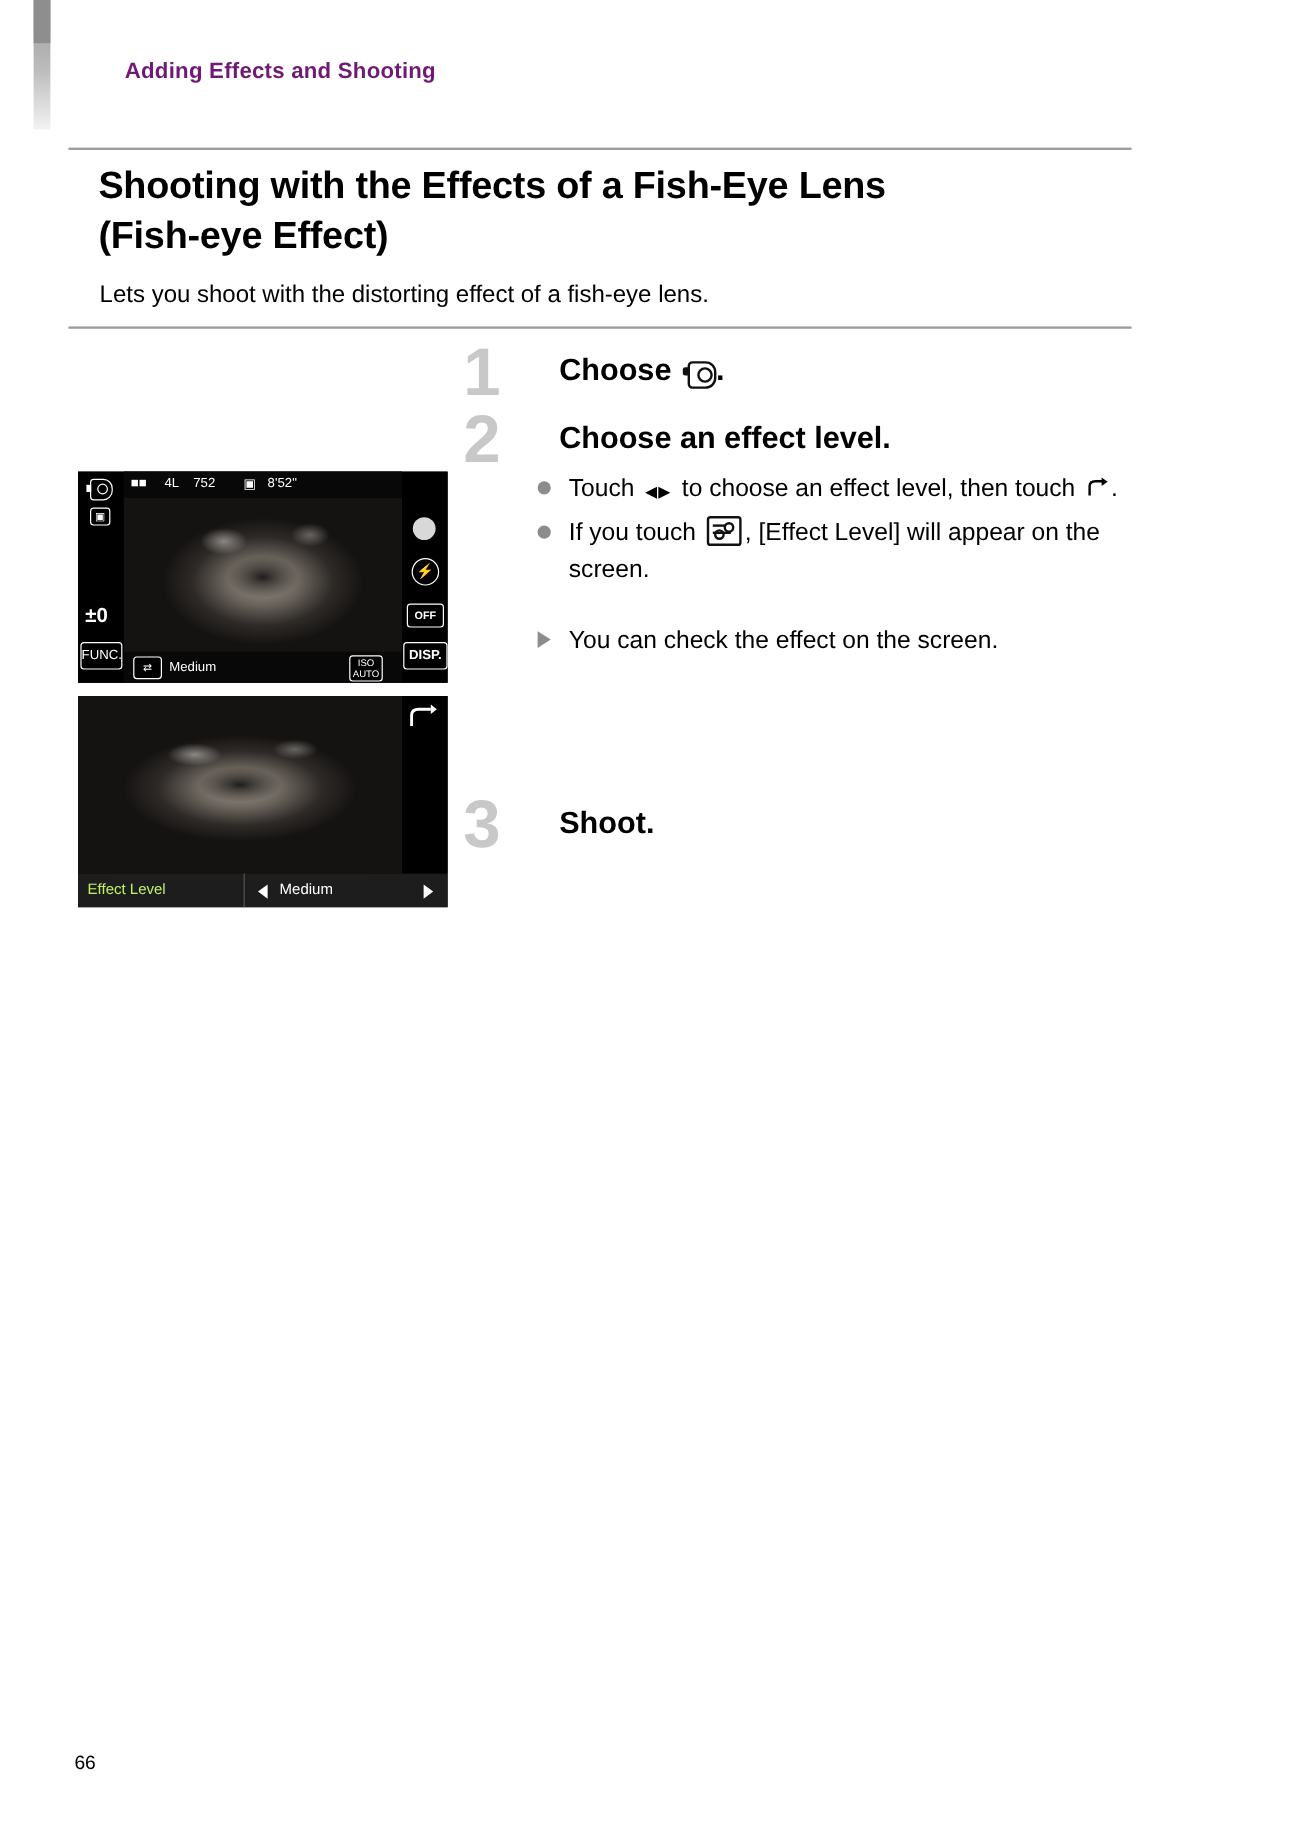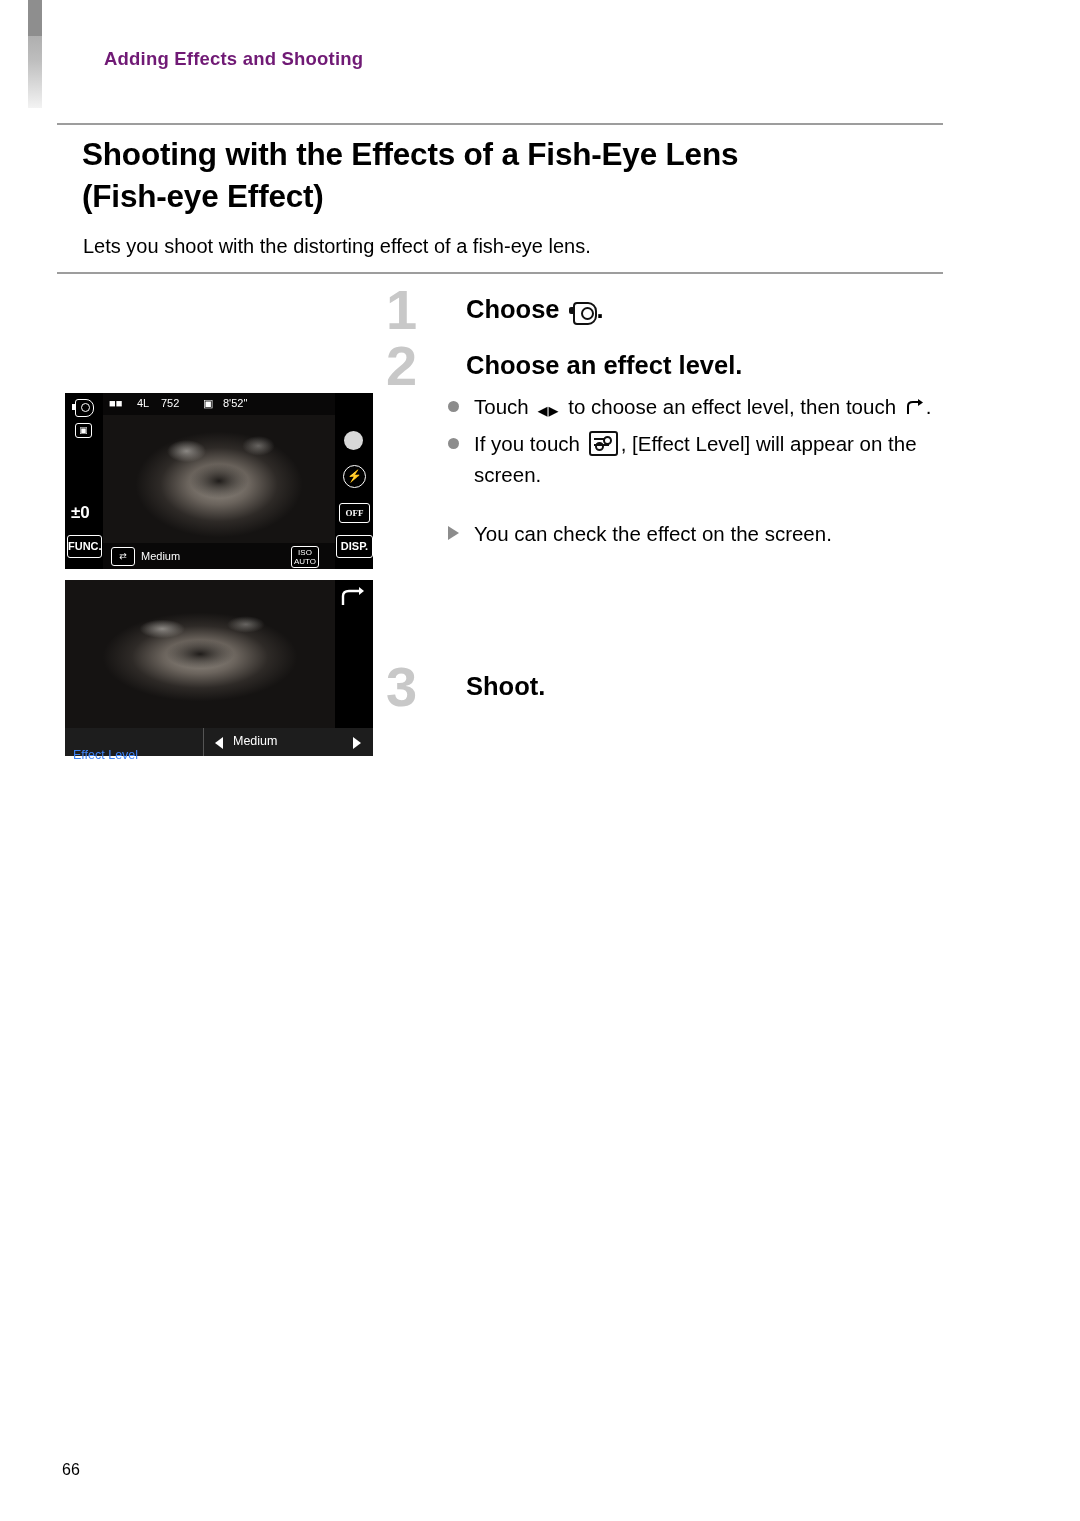--- a/index.html
+++ b/index.html
@@ -327,22 +327,22 @@
 
   
   .eff-bar {
     position: absolute;
     left: 0; top: 148px;
     width: 308px; height: 28px;
     background: #1d1d1d;
     color: #fff;
   }
   .eff-bar .lbl {
-    position: absolute; left: 8px; top: 20px;
-    font-size: 12.5px; color: #3b82f6;
+    position: absolute; left: 8px; top: 6px;
+    font-size: 12.5px; color: #bef264;
   }
   .eff-bar .val {
     position: absolute; left: 168px; top: 6px;
     font-size: 12.5px; color: #ffffff;
   }
   .eff-bar .tri-l {
     position: absolute; left: 150px; top: 9px;
     width: 0; height: 0;
     border-right: 8px solid #fff;
     border-top: 6px solid transparent;
@@ -411,27 +411,27 @@
   </div>
 
   <div class="hud-left">
     <div class="fisheye-ico" style="left:7px; top:6px;">
       <div class="b"></div>
         <div class="e"></div>
         <div class="t"></div>
     </div>
     <div class="hud-box" style="left:10px; top:30px; width:15px; height:13px; line-height:13px;">▣</div>
     <div class="hud-text" style="left:6px; top:110px; font-size:17px; font-weight:bold;">±0</div>
-    <div class="hud-box" style="left:2px; top:142px; width:33px; height:21px; line-height:21px; font-size:11px; font-weight:bold;">FUNC.</div>
+    <div class="hud-box" style="left:2px; top:142px; width:33px; height:21px; line-height:21px; font-size:11px; font-weight:normal;">FUNC.</div>
   </div>
 
   <div class="hud-right">
     <div class="circle-btn" style="left:9px; top:38px; width:19px; height:19px;"></div>
     <div class="hud-box" style="left:8px; top:72px; width:21px; height:21px; line-height:21px; border-radius:50%; font-size:12px;">⚡</div>
-    <div class="hud-box" style="left:4px; top:110px; width:29px; height:18px; line-height:18px; font-size:9px; font-weight:bold;font-family:Liberation Serif, serif;">OFF</div>
+    <div class="hud-box" style="left:4px; top:110px; width:29px; height:18px; line-height:18px; font-size:9px; font-weight:bold;">OFF</div>
     <div class="hud-box" style="left:1px; top:142px; width:35px; height:21px; line-height:21px; font-size:11px; font-weight:bold;">DISP.</div>
   </div>
 </div>
 
 <div class="shot" id="shot-bottom">
   <div class="photo">
     <div class="img"></div>
   </div>
   <div class="hud-right" style="height:148px;">
     <svg class="back-btn" viewBox="0 0 30 26">

